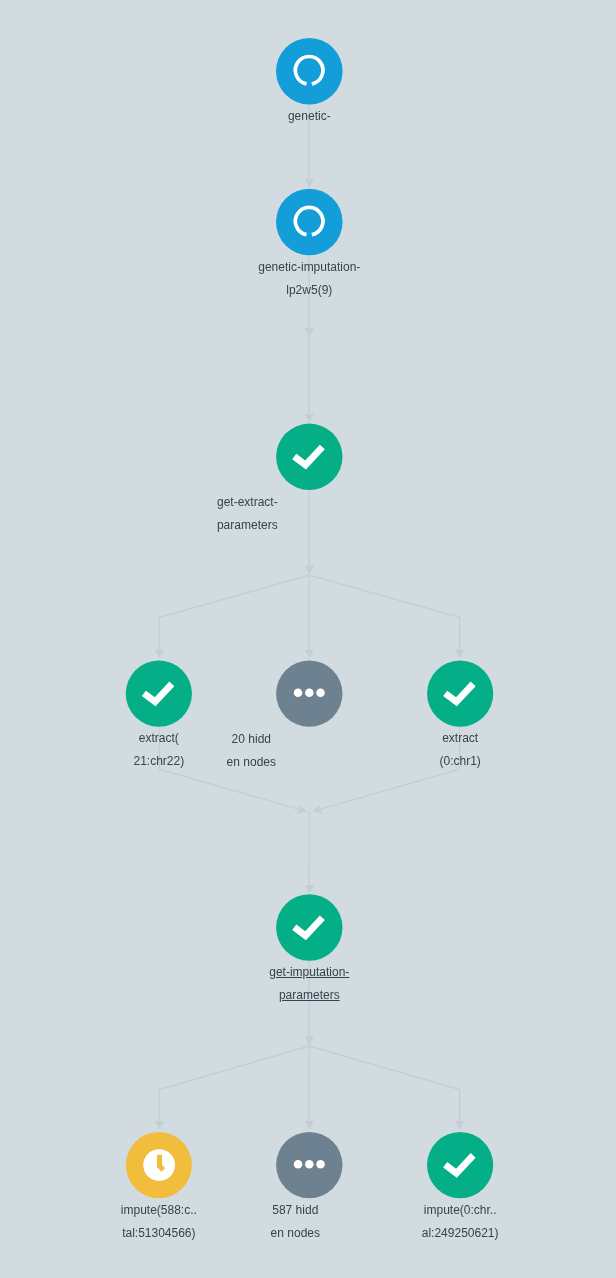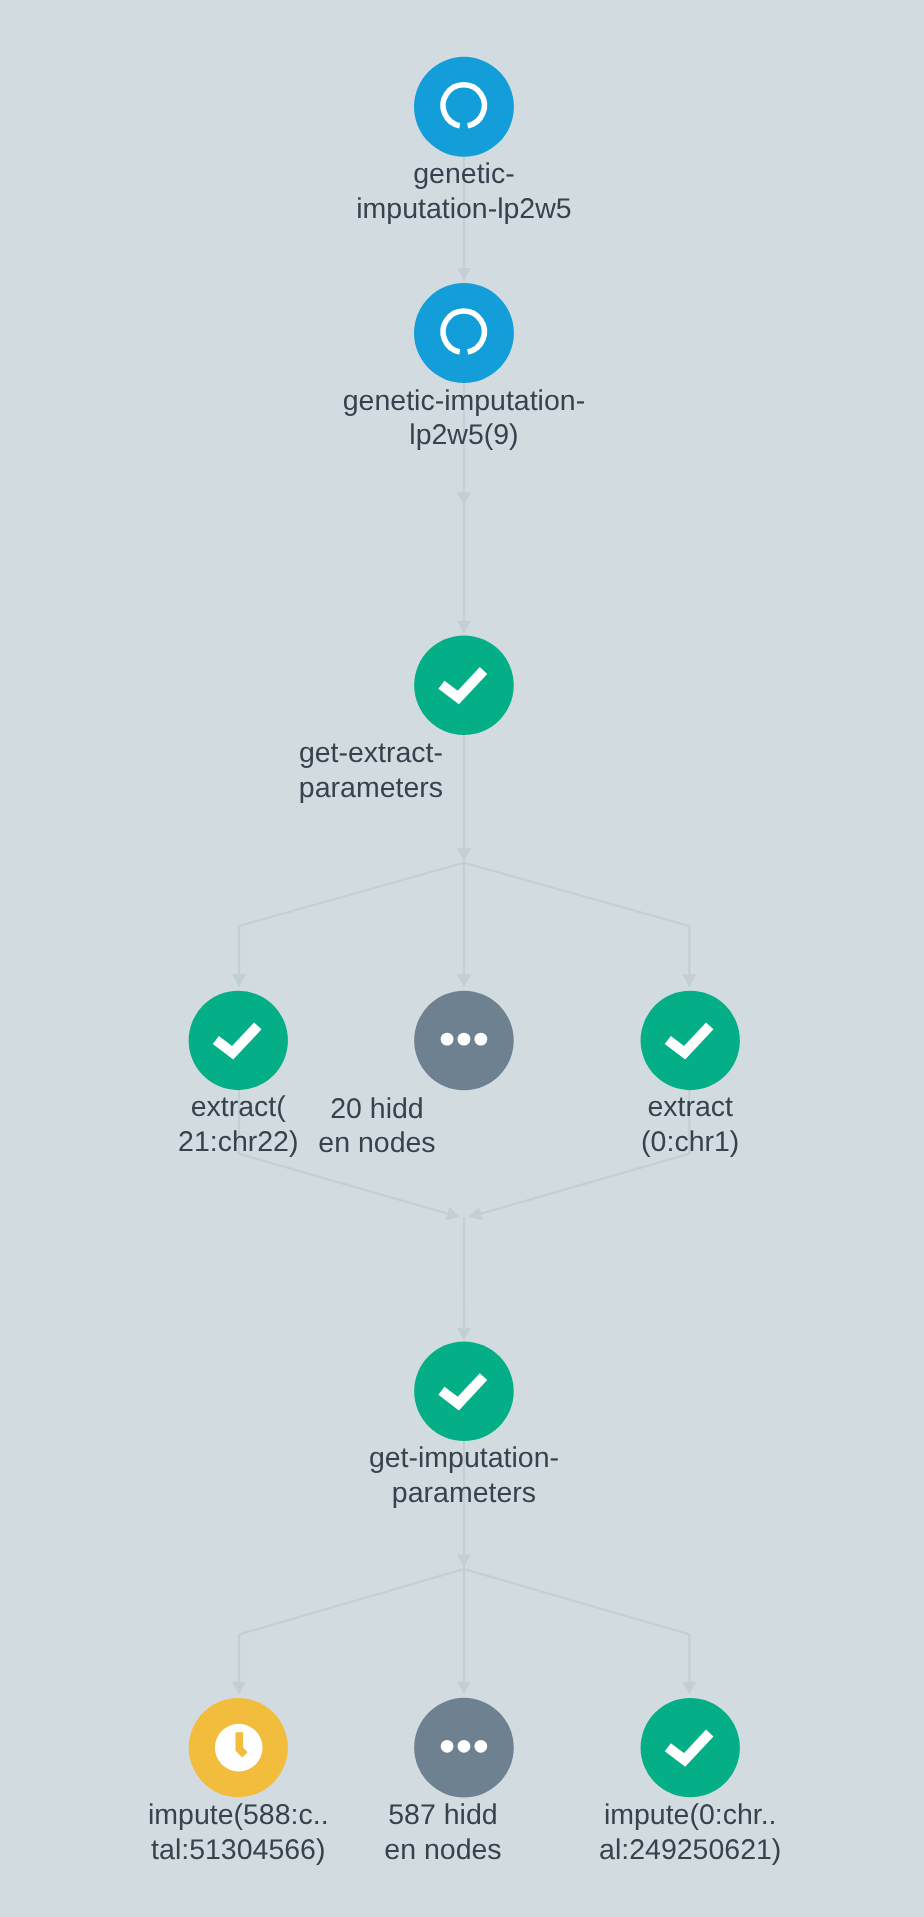--- a/index.html
+++ b/index.html
@@ -2,21 +2,21 @@
 <html><head>
 <meta charset="utf-8">
 <title>workflow-graph</title>
 <style>
   html,body{margin:0;padding:0;}
   body{width:616px;height:1278px;overflow:hidden;background:#d2dce0;
        font-family:"Liberation Sans",sans-serif;-webkit-font-smoothing:antialiased;}
   #graph{position:relative;width:616px;height:1278px;}
   svg.layer{position:absolute;left:0;top:0;width:616px;height:1278px;}
   .node-label{position:absolute;text-align:center;color:#36424e;
-       font-size:19px;line-height:23.4px;white-space:pre;
+       font-size:12px;line-height:23.4px;white-space:pre;
        -webkit-font-smoothing:antialiased;will-change:transform;}
 </style>
 </head>
 <body>
 
 <div id="graph">
   <svg class="layer" id="edges" viewBox="0 0 616 1278">
       <g>
         <path d="M309.3 104.5 L309.3 187.2" fill="none" stroke="#c3ced6" stroke-width="1.4" stroke-linejoin="miter"></path>
         <polygon points="304.65000000000003,178.7 313.95,178.7 309.3,187" fill="#c3ced6"></polygon>
@@ -135,24 +135,24 @@
         </g>
       </g>
       <g>
         <circle cx="460.15" cy="1165.1" r="33.1" fill="#04ae87"></circle>
         <g>
           <path d="M 445.19518072289156 1164.8009036144576 L 456.41129518072285 1173.2753012048192 L 473.1606927710843 1155.3793674698795" fill="none" stroke="#fff" stroke-width="6.779518072289156" stroke-linecap="butt" stroke-linejoin="miter"></path>
         </g>
       </g>
     </svg>
   <div id="labels">
-      <div class="node-label" style="left: 0px; width: 616px; top: 105.2px; transform: translateX(1.3px);"><div>genetic-</div><div>imputation-lp2w5</div></div>
+      <div class="node-label" style="left: 0px; width: 616px; top: 105.2px; transform: translateX(1.3px);"><div>genetic-</div></div>
       <div class="node-label" style="left: 0px; width: 616px; top: 256px; transform: translateX(1.3px);"><div>genetic-imputation-</div><div>lp2w5(9)</div></div>
       <div class="node-label" style="left: 0px; width: 492px; top: 490.7px; transform: translateX(1.3px);"><div>get-extract-</div><div>parameters</div></div>
       <div class="node-label" style="left: 0px; width: 616px; top: 727.45px; transform: translateX(-149.15px);"><div>extract(</div><div>21:chr22)</div></div>
       <div class="node-label" style="left: 0px; width: 500px; top: 727.55px; transform: translateX(1.3px);"><div>20 hidd</div><div>en nodes</div></div>
       <div class="node-label" style="left: 0px; width: 616px; top: 727.45px; transform: translateX(152.15px);"><div>extract</div><div>(0:chr1)</div></div>
-      <div class="node-label" style="left: 0px; width: 616px; top: 961.4px; transform: translateX(1.3px);"><div>get-imputation-</div><div>parameters</div></div>
+      <div class="node-label" style="left: 0px; width: 616px; top: 961.4px; transform: translateX(1.3px); text-decoration: underline;"><div>get-imputation-</div><div>parameters</div></div>
       <div class="node-label" style="left: 0px; width: 616px; top: 1198.85px; transform: translateX(-149.15px);"><div>impute(588:c..</div><div>tal:51304566)</div></div>
       <div class="node-label" style="left: 0px; width: 588px; top: 1199px; transform: translateX(1.3px);"><div>587 hidd</div><div>en nodes</div></div>
       <div class="node-label" style="left: 0px; width: 616px; top: 1198.9px; transform: translateX(152.15px);"><div>impute(0:chr..</div><div>al:249250621)</div></div>
     </div>
 </div>
 
 </body></html>

